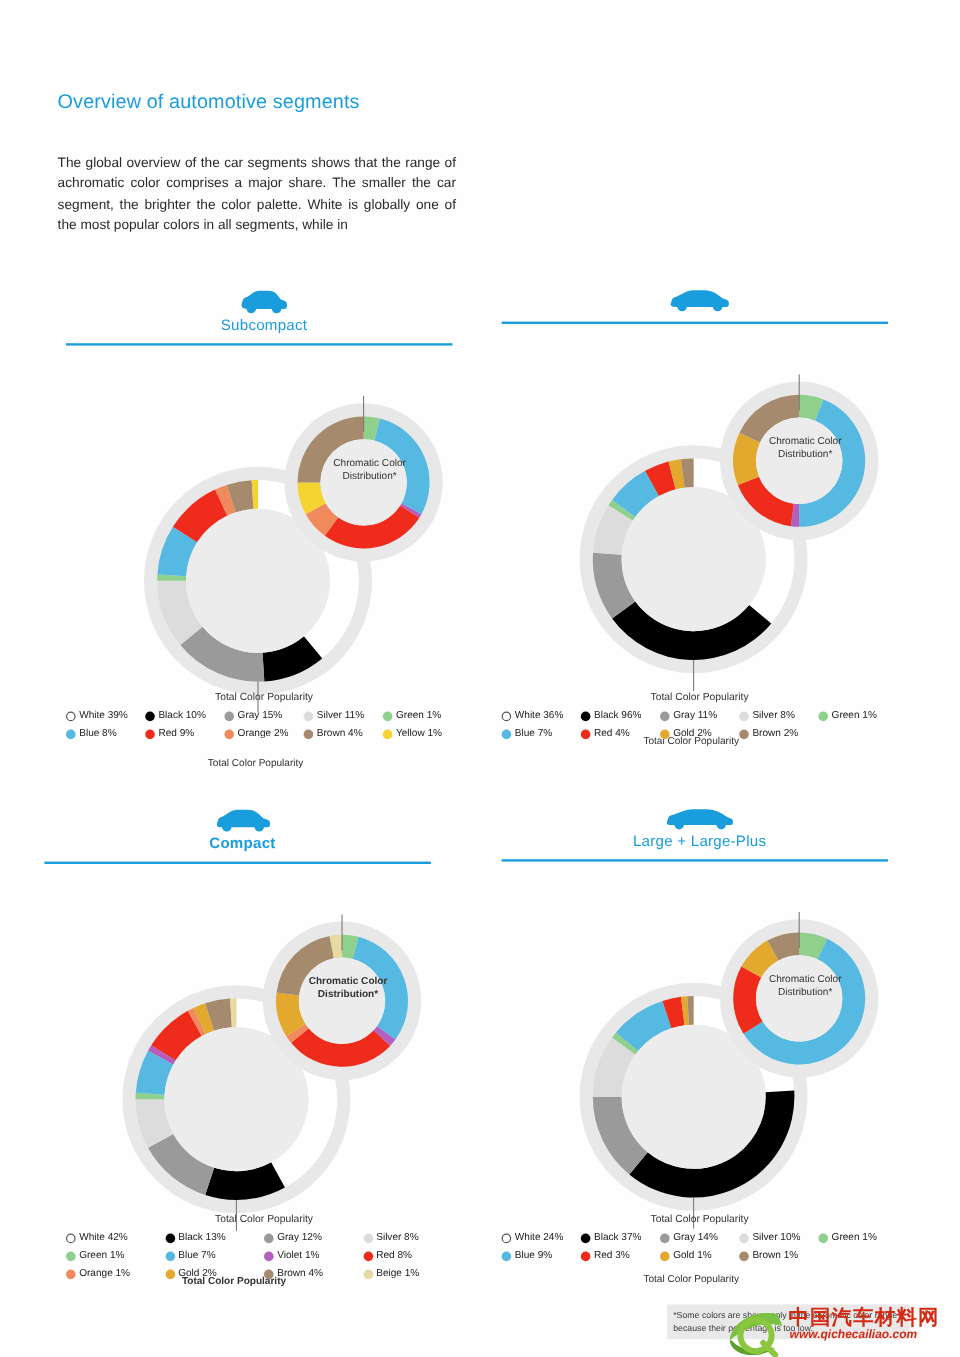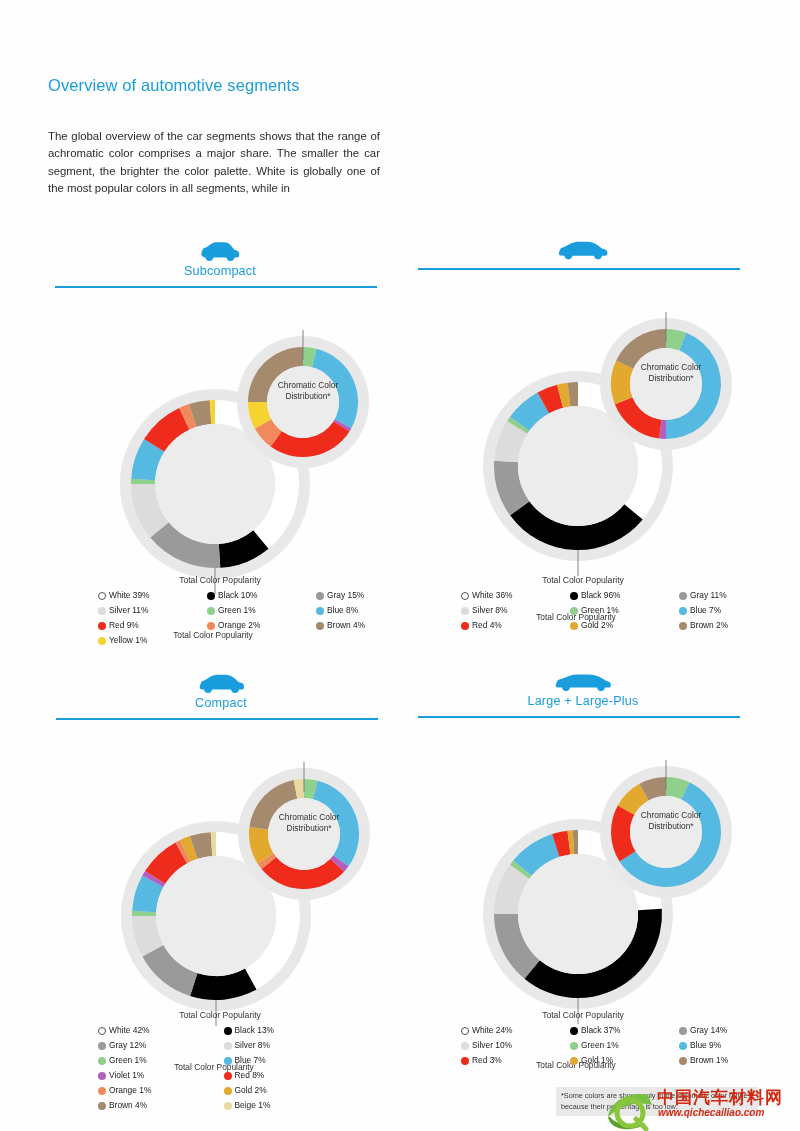--- a/index.html
+++ b/index.html
@@ -26,21 +26,21 @@
   .intro-col p{
     margin:0;font-size:11.4px;line-height:17.4px;color:#2b2b2b;
     text-align:justify;
   }
   .intro-col.right p{text-align:justify;}
 
   
   .panel{position:absolute;width:330px;}
   .panel.p0{left:55px;top:240px;}
   .panel.p1{left:418px;top:240px;}
-  .panel.p2{left:56px;top:673px;}
+  .panel.p2{left:37px;top:673px;font-weight:bold;}
   .panel.p3{left:418px;top:673px;}
 
   .seg-icon{display:block;margin:0 auto 2px auto;}
   .seg-title{
     text-align:center;font-size:12.6px;color:#1a9ddc;
     letter-spacing:.2px;
   }
   .seg-rule{
     margin-top:8px;height:2px;background:#1a9ddc;width:322px;
   }
@@ -63,21 +63,21 @@
   .legend.l3{left:418px;top:1010px;}
   .legend-title{
     text-align:center;font-size:8.6px;color:#333;margin-bottom:5px;
   }
   .legend-items{
     display:flex;flex-wrap:wrap;justify-content:flex-start;
     font-size:8.4px;color:#222;
   }
   .legend-items.cols5 .li{width:20%;}
   .legend-items.cols4 .li{width:25%;}
-  .li{display:flex;align-items:center;gap:3px;margin-bottom:4px;line-height:11px;margin-left:43px;}
+  .li{display:flex;align-items:flex-end;gap:3px;margin-bottom:4px;line-height:11px;}
   .sw{
     width:8px;height:8px;border-radius:50%;flex:none;display:inline-block;
   }
   .sw.outline{border:1px solid #555;background:#fff;box-sizing:border-box;}
 
   
   .footnote{
     position:absolute;left:556px;top:1087px;width:192px;
     background:#e9e9e9;color:#3a3a3a;
     font-size:7.3px;line-height:10.5px;padding:4px 5px;

